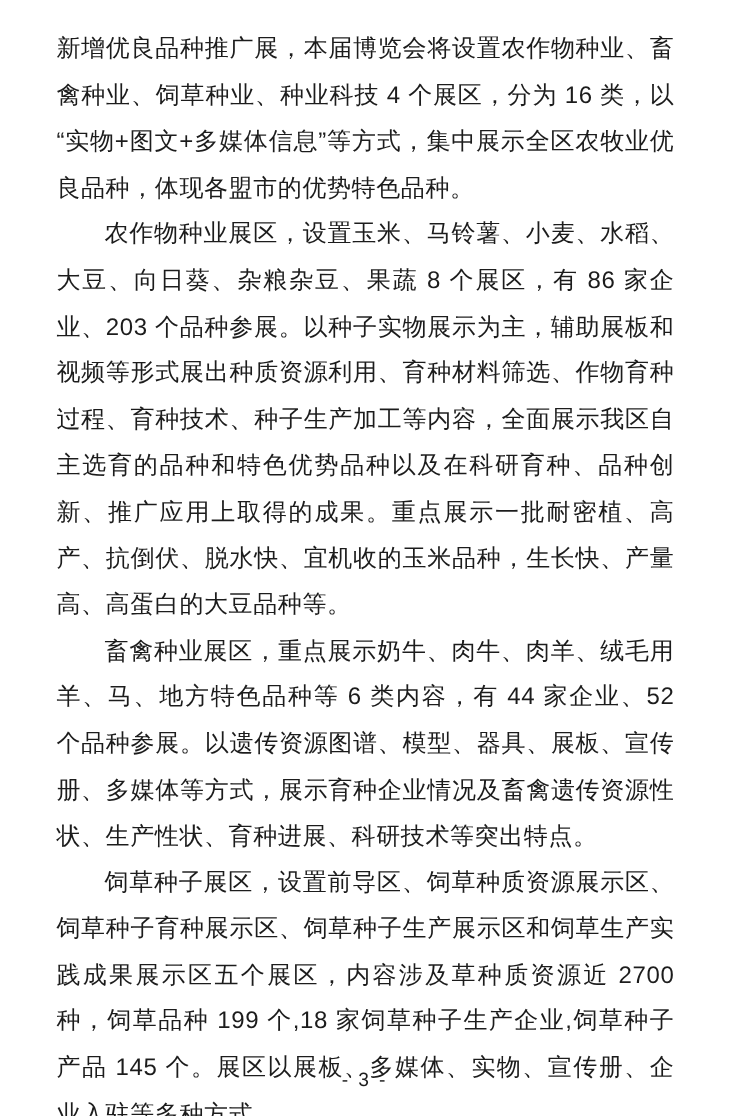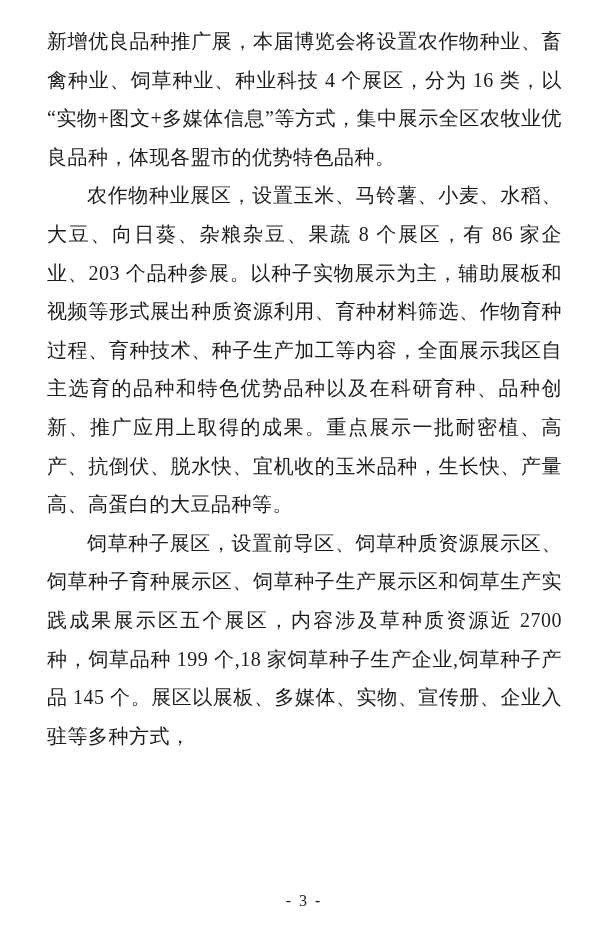--- a/index.html
+++ b/index.html
@@ -6,21 +6,21 @@
     margin: 0;
     padding: 0;
     background: #ffffff;
   }
   .page {
     position: relative;
     width: 608px;
     height: 930px;
     background: #ffffff;
     overflow: hidden;
-    font-family: Liberation Serif, serif;
+    font-family: Liberation Sans, sans-serif;
     color: #1c1c1c;
   }
   .content {
     position: absolute;
     top: 22px;
     left: 47px;
     width: 515px;
   }
   .para {
     margin: 0;
@@ -45,16 +45,17 @@
     letter-spacing: 2px;
   }
 </style>
 </head>
 <body>
 
 <div class="page">
   <div class="content">
     <p class="para">新增优良品种推广展，本届博览会将设置农作物种业、畜禽种业、饲草种业、种业科技 4 个展区，分为 16 类，以“实物+图文+多媒体信息”等方式，集中展示全区农牧业优良品种，体现各盟市的优势特色品种。</p>
     <p class="para indent">农作物种业展区，设置玉米、马铃薯、小麦、水稻、大豆、向日葵、杂粮杂豆、果蔬 8 个展区，有 86 家企业、203 个品种参展。以种子实物展示为主，辅助展板和视频等形式展出种质资源利用、育种材料筛选、作物育种过程、育种技术、种子生产加工等内容，全面展示我区自主选育的品种和特色优势品种以及在科研育种、品种创新、推广应用上取得的成果。重点展示一批耐密植、高产、抗倒伏、脱水快、宜机收的玉米品种，生长快、产量高、高蛋白的大豆品种等。</p>
+    <p class="para indent">畜禽种业展区，重点展示奶牛、肉牛、肉羊、绒毛用羊、马、地方特色品种等 6 类内容，有 44 家企业、52 个品种参展。以遗传资源图谱、模型、器具、展板、宣传册、多媒体等方式，展示育种企业情况及畜禽遗传资源性状、生产性状、育种进展、科研技术等突出特点。</p>
     <p class="para indent">饲草种子展区，设置前导区、饲草种质资源展示区、饲草种子育种展示区、饲草种子生产展示区和饲草生产实践成果展示区五个展区，内容涉及草种质资源近 2700 种，饲草品种 199 个,18 家饲草种子生产企业,饲草种子产品 145 个。展区以展板、多媒体、实物、宣传册、企业入驻等多种方式，</p>
   </div>
   <div class="page-number">- 3 -</div>
 </div>
 
 </body></html>

